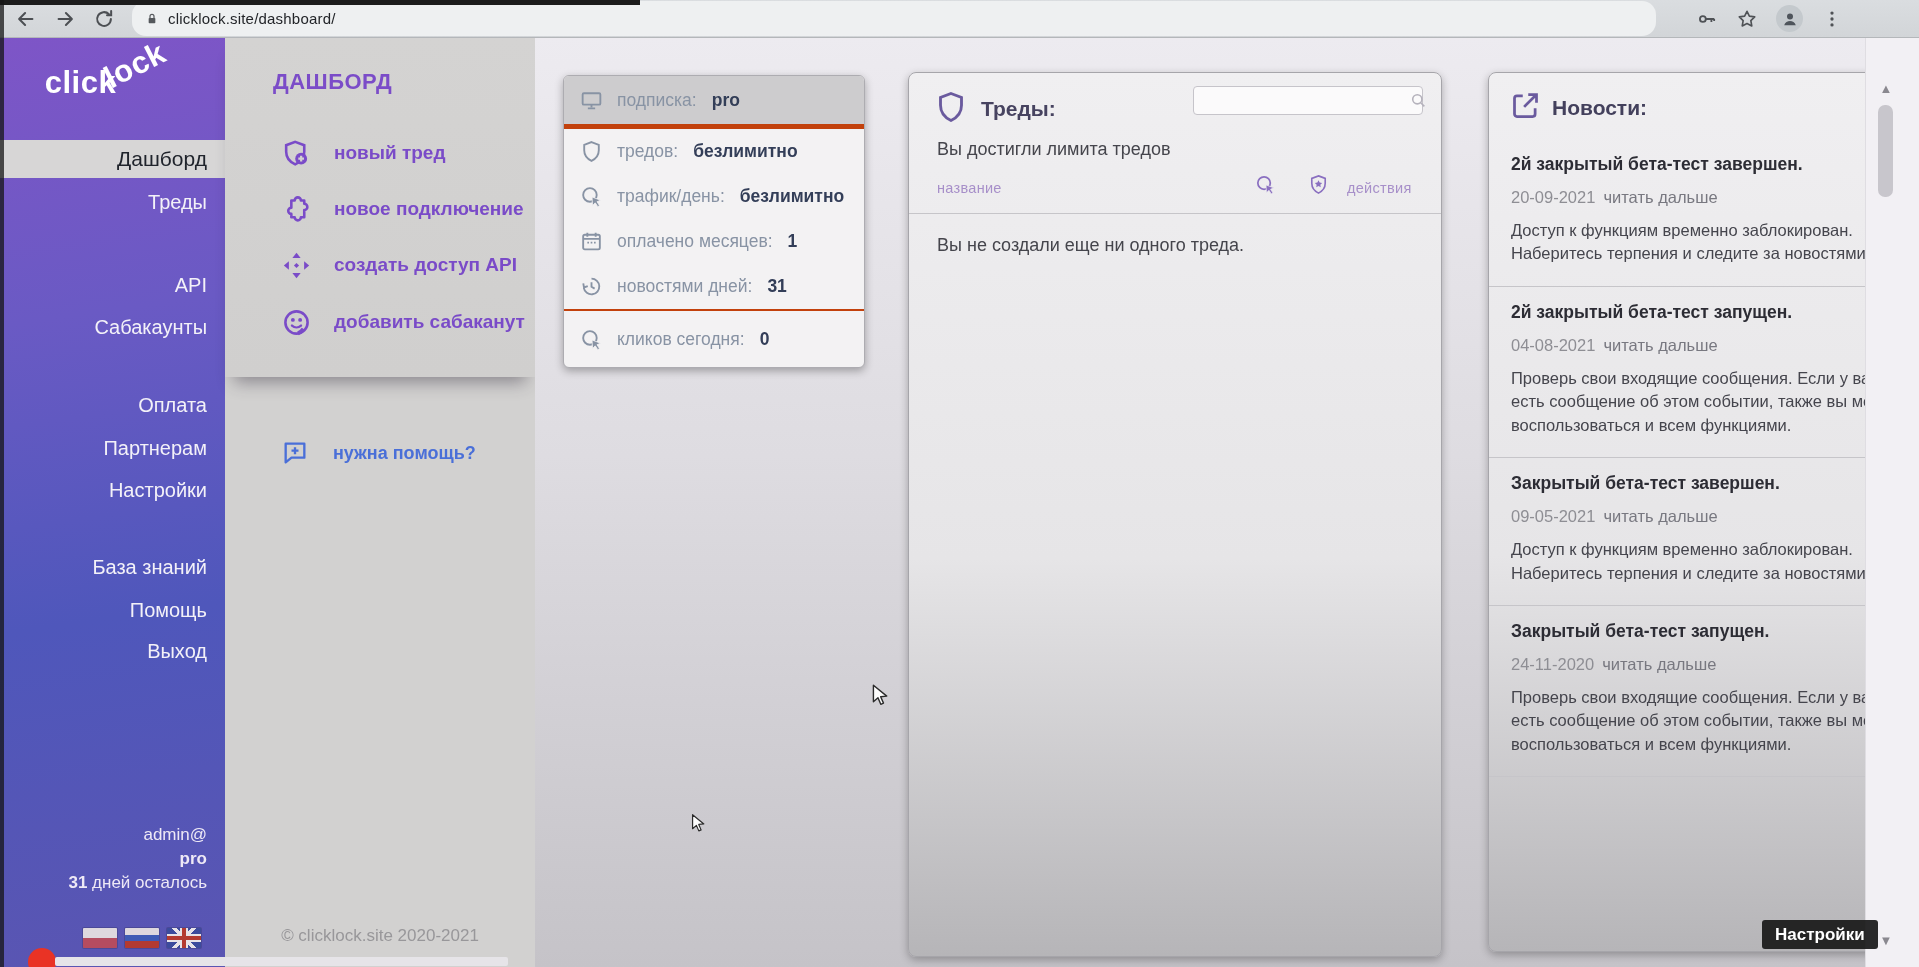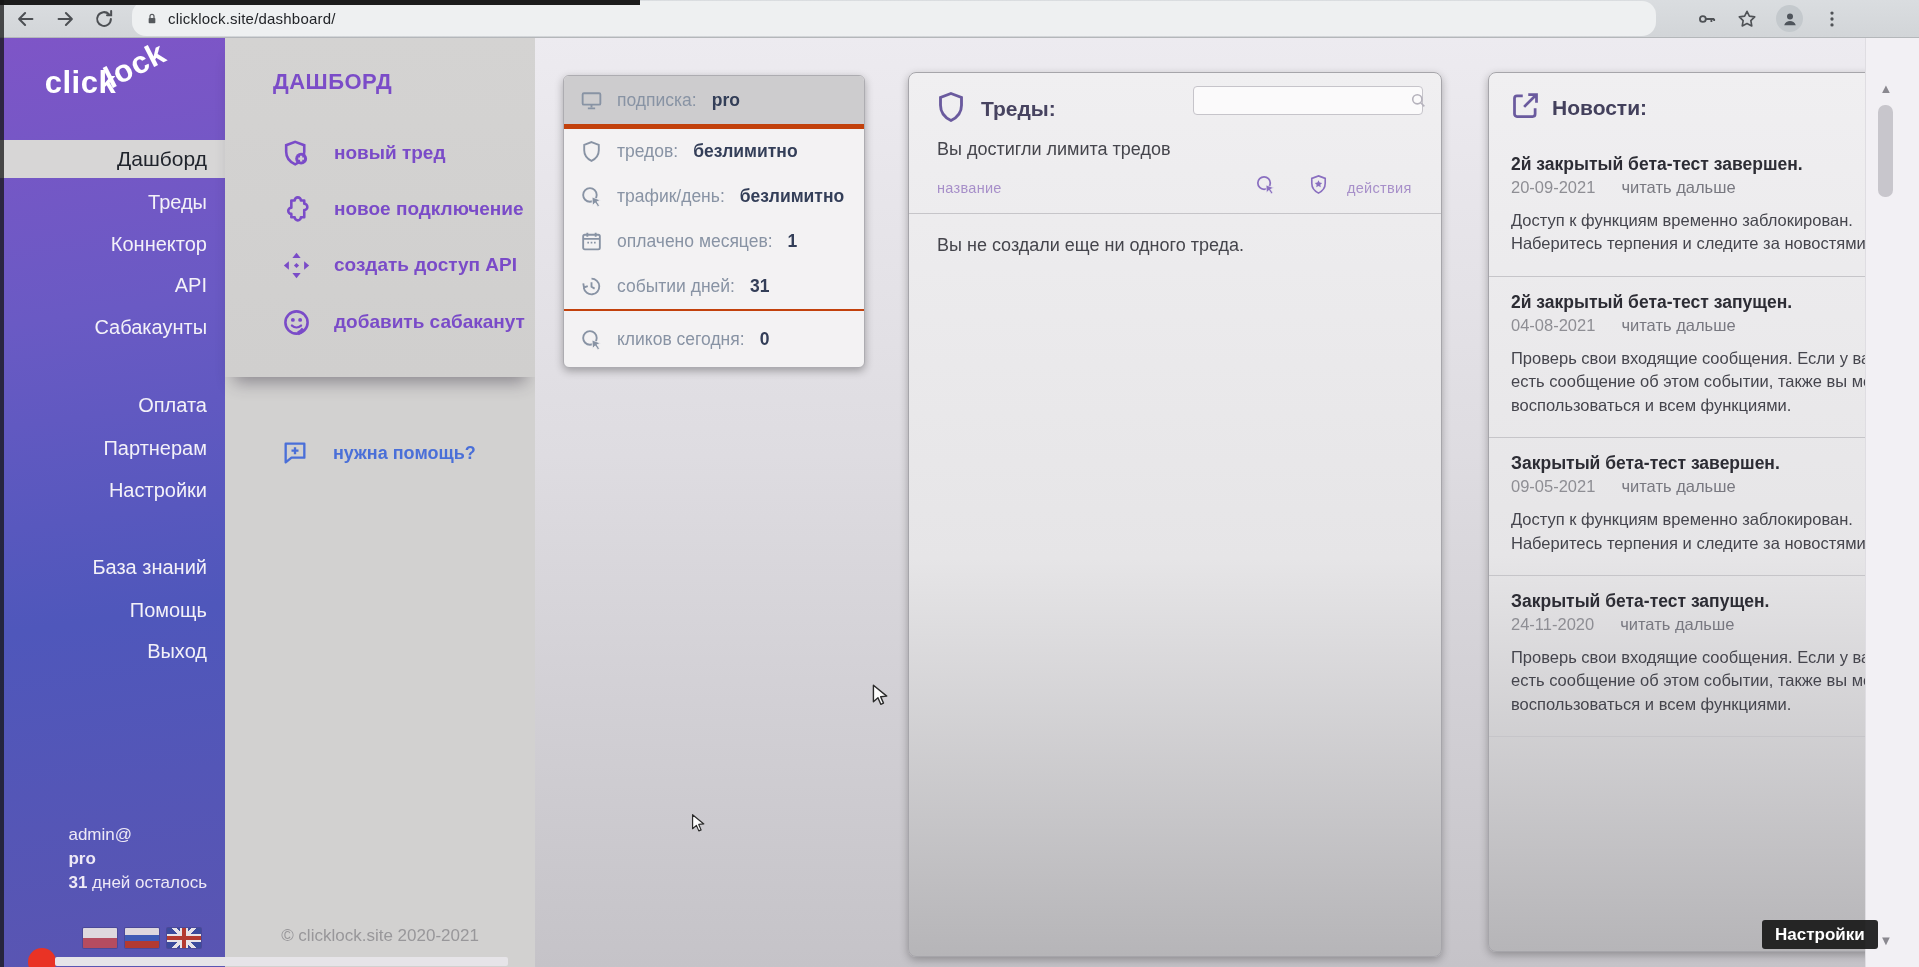--- a/index.html
+++ b/index.html
@@ -25,21 +25,21 @@
   .avatar-btn svg{width:20px;height:20px;color:#4e545b;}
   
   .sidebar{position:absolute;left:0;top:37px;width:225px;bottom:0;
     background:linear-gradient(172deg,#7e55c7 0%,#6a5ac4 30%,#4f57bb 62%,#5a55b2 100%);}
   .logo{position:absolute;left:0;top:28px;width:100%;text-align:center;color:#fff;
     font-size:31px;font-weight:bold;letter-spacing:.5px;}
   .logo .lk{display:inline-block;transform:rotate(-27deg) translate(1px,-5px);transform-origin:left bottom;}
   .nav-item{position:absolute;left:0;width:225px;height:38px;line-height:38px;box-sizing:border-box;
     text-align:right;padding-right:18px;color:#f3f1f8;font-size:20px;cursor:pointer;}
   .nav-item.active{background:#d7d6d6;color:#20242c;font-size:21px;}
-  .side-user{position:absolute;right:18px;top:786px;color:#eee9f6;font-size:17px;line-height:24px;}
+  .side-user{position:absolute;right:18px;top:786px;text-align:right;color:#eee9f6;font-size:17px;line-height:24px;}
   .side-user .plan{font-weight:bold;}
   .flags{position:absolute;right:24px;top:891px;display:flex;gap:8px;}
   .flag{width:34px;height:20px;border-radius:1px;box-shadow:0 0 0 1px rgba(0,0,0,.15);cursor:pointer;}
   .flag-pl{background:linear-gradient(180deg,#ded8de 50%,#b54c60 50%);}
   .flag-ru{background:linear-gradient(180deg,#ded8de 33%,#3f5bb5 33%,#3f5bb5 66%,#b33a31 66%);}
   .flag-uk{background-color:#3c4b9d;background-image:
     linear-gradient(90deg,transparent 43%,#b33a31 43%,#b33a31 57%,transparent 57%),
     linear-gradient(0deg,transparent 40%,#b33a31 40%,#b33a31 60%,transparent 60%),
     linear-gradient(90deg,transparent 37%,#e7e3e8 37%,#e7e3e8 63%,transparent 63%),
     linear-gradient(0deg,transparent 32%,#e7e3e8 32%,#e7e3e8 68%,transparent 68%),
@@ -88,21 +88,21 @@
   .t-div{position:absolute;left:0;right:0;top:140px;border-top:1px solid #c6c5c9;}
   .t-empty{position:absolute;left:28px;top:162px;font-size:18px;color:#45454c;}
   
   .news{left:953px;top:35px;width:443px;height:880px;display:flex;flex-direction:column;box-sizing:border-box;}
   .n-head{height:66px;position:relative;flex:none;}
   .n-icon{position:absolute;left:20px;top:16px;width:33px;height:33px;color:#6a5a9e;}
   .n-title{position:absolute;left:63px;top:23px;font-size:21px;font-weight:bold;color:#43405c;}
   .news-item{padding:15px 20px 20px 22px;border-top:1px solid #c6c5c9;flex:none;}
   .news-item.first{border-top:none;}
   .n-item-title{font-size:17.5px;font-weight:bold;color:#2c2c34;}
-  .n-date-row{margin-top:3px;display:flex;gap:26px;align-items:baseline;}
+  .n-date-row{margin-top:13px;display:flex;gap:8px;align-items:baseline;}
   .n-date{font-size:16.5px;color:#8e8e94;}
   .n-more{font-size:16.5px;color:#787880;cursor:pointer;}
   .n-body{margin-top:12px;font-size:16.5px;color:#45454d;line-height:1.42;}
   .news-tail{flex:1;border-top:1px solid #c6c5c9;}
   
   .right-strip{position:absolute;right:0;top:0;width:53px;bottom:0;background:#f2f0f4;border-left:1px solid #dfdde2;}
   .sb-arrow{position:absolute;left:10px;width:20px;text-align:center;color:#8a888f;font-size:13px;cursor:pointer;}
   .sb-up{top:44px;}
   .sb-down{top:896px;}
   .sb-thumb{position:absolute;left:12px;top:68px;width:15px;height:92px;background:#c8c6cc;border-radius:7px;cursor:pointer;}
@@ -163,21 +163,20 @@
         <circle cx="12" cy="18.5" r="1.8"></circle>
       </svg>
   </div>
 </div>
 
 <aside class="sidebar">
   <div class="logo"><span>click</span><span class="lk">lock</span></div>
 
   <div class="nav-item active" style="top:103px">Дашборд</div>
   <div class="nav-item" style="top:146px">Треды</div>
-  <div class="nav-item" style="top:188px">Коннектор</div>
   <div class="nav-item" style="top:229px">API</div>
   <div class="nav-item" style="top:271px">Сабакаунты</div>
   <div class="nav-item" style="top:349px">Оплата</div>
   <div class="nav-item" style="top:392px">Партнерам</div>
   <div class="nav-item" style="top:434px">Настройки</div>
   <div class="nav-item" style="top:511px">База знаний</div>
   <div class="nav-item" style="top:554px">Помощь</div>
   <div class="nav-item" style="top:595px">Выход</div>
 
   <div class="side-user">
@@ -277,21 +276,21 @@
         </svg>
       <span>оплачено месяцев:</span>
         <b>1</b>
     </div>
     <div class="subrow">
       <svg viewBox="0 0 24 24">
           <path d="M12 4.5a7.5 7.5 0 1 1-7.4 8.8" fill="none" stroke="currentColor" stroke-width="1.8"></path>
           <path d="M4.1 9l.7 3.9 3.6-1.3" fill="none" stroke="currentColor" stroke-width="1.8"></path>
           <path d="M12 8v4.2l3 1.8" fill="none" stroke="currentColor" stroke-width="1.8"></path>
         </svg>
-      <span>событии дней:</span>
+      <span>новостями дней:</span>
         <b>31</b>
     </div>
     <div class="subrow subfoot subdiv">
       <svg viewBox="0 0 24 24">
           <circle cx="10.5" cy="10.5" r="6.5" fill="none" stroke="currentColor" stroke-width="1.8"></circle>
           <path d="M12.5 12.5l8.2 3-3.4 1.5 2.4 3.7-1.7 1.1-2.4-3.7-2.6 2.6z" fill="currentColor" stroke="#f3f2f3" stroke-width=".8"></path>
         </svg>
       <span>кликов сегодня:</span>
         <b>0</b>
     </div>

